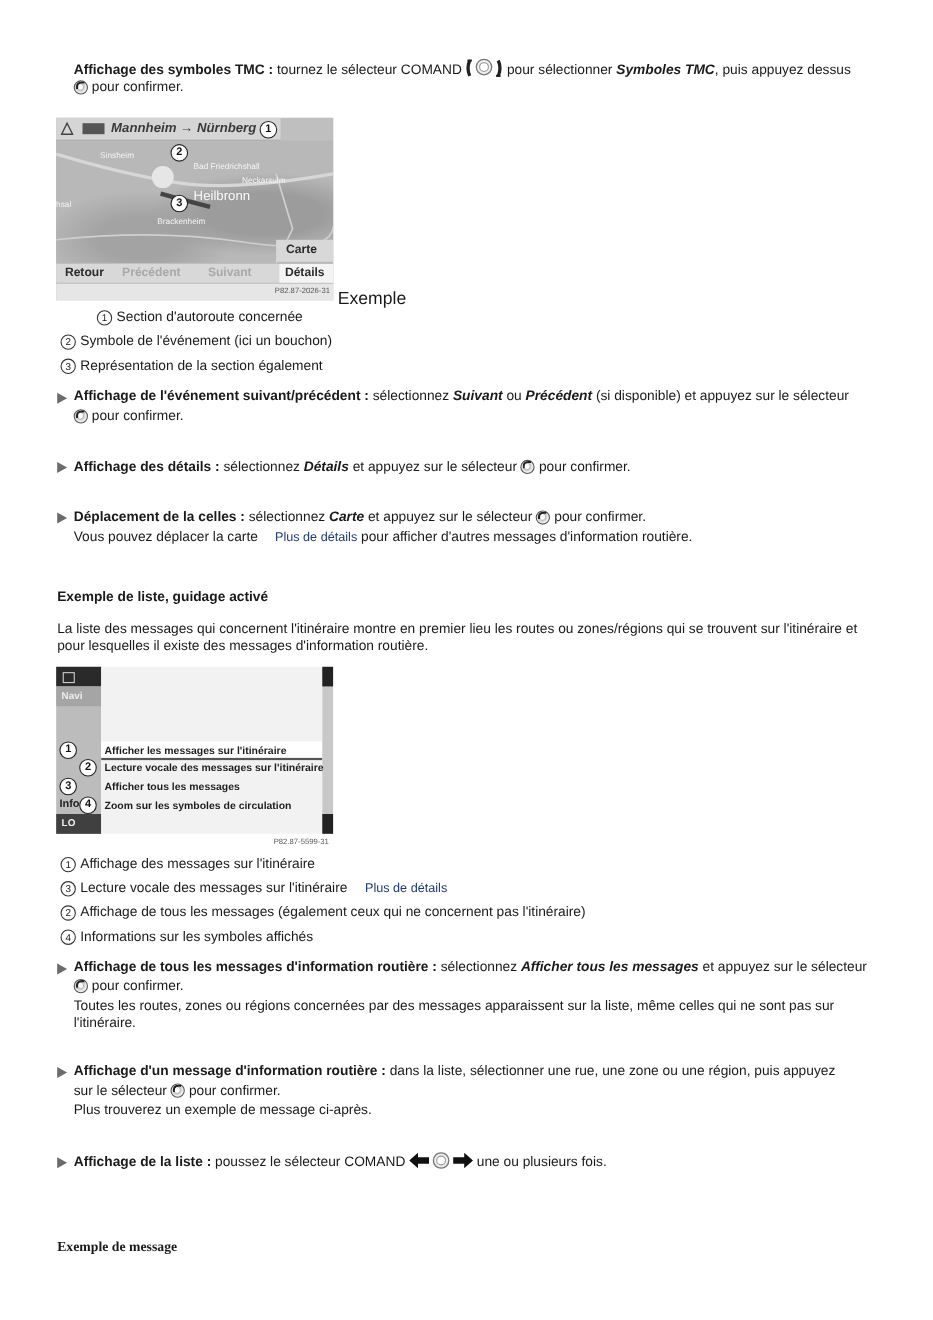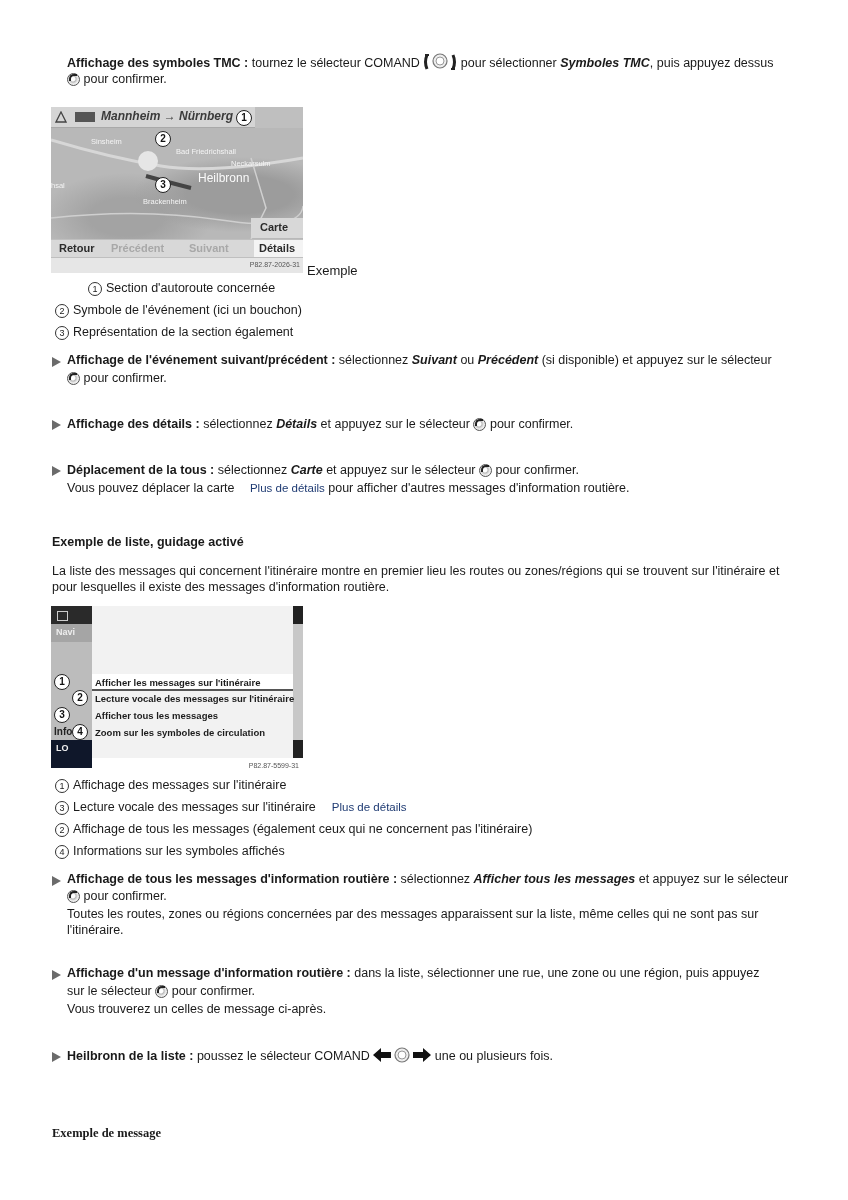--- a/index.html
+++ b/index.html
@@ -77,22 +77,22 @@
   <div class="map-area">
     <svg class="abs" style="left:0;top:0;" width="252" height="111">
       <path d="M0 12 Q60 30 110 38 T252 30" stroke="#d7d7d7" stroke-width="3" fill="none"></path>
       <path d="M95 48 Q120 55 140 60" stroke="#444" stroke-width="4" fill="none"></path>
       <path d="M0 90 Q90 80 170 92 T252 78" stroke="#cfcfcf" stroke-width="1.5" fill="none"></path>
       <path d="M200 30 L215 80 L200 111" stroke="#d0d0d0" stroke-width="1.5" fill="none"></path>
     </svg>
     <div class="abs" style="left:87px;top:23px;width:20px;height:20px;border-radius:50%;background:#e6e6e6;"></div>
     <span class="town" style="left:40px;top:9px;">Sinsheim</span>
     <span class="town" style="left:125px;top:19px;">Bad Friedrichshall</span>
-    <span class="town" style="left:136px;top:31px;padding-left:44px;">Neckarsulm</span>
-    <span class="town" style="left:125px;top:43px;font-size:12px;color:#fafafa;margin-left:22px;">Heilbronn</span>
+    <span class="town" style="left:125px;top:31px;padding-left:44px;">Neckarsulm</span>
+    <span class="town" style="left:125px;top:43px;font-size:12px;color:#fafafa;">Heilbronn</span>
     <span class="town" style="left:92px;top:69px;">Brackenheim</span>
     <span class="town" style="left:0px;top:53px;">hsal</span>
     <div class="abs" style="left:200px;top:90px;width:52px;height:20px;background:#d8d8d8;">
       <span class="btn-soft" style="left:9px;top:3px;">Carte</span>
     </div>
   </div>
   <div class="callout" style="left:185px;top:3px;">1</div>
   <div class="callout" style="left:104px;top:24px;">2</div>
   <div class="callout" style="left:104px;top:70px;">3</div>
   <div class="map-bottom">
@@ -100,59 +100,59 @@
     <span class="btn-soft btn-dim" style="left:60px;top:2px;">Précédent</span>
     <span class="btn-soft btn-dim" style="left:138px;top:2px;">Suivant</span>
     <div class="abs" style="left:203px;top:0;width:49px;height:17px;background:#f4f4f4;">
       <span class="btn-soft" style="left:5px;top:2px;">Détails</span>
     </div>
   </div>
   <div class="map-foot">
     <span class="abs" style="right:3px;top:3px;font-size:7px;color:#555;">P82.87-2026-31</span>
   </div>
 </div>
-<span class="abs" style="left:307px;top:263px;font-size:13px;">Exemple</span>
+<span class="abs" style="left:307px;top:263px;font-size:16px;">Exemple</span>
 
 <div class="legend-line" style="top:280px;margin-left:33px;"><span class="circ-num">1</span><span>Section d'autoroute concernée</span></div>
 <div class="legend-line" style="top:302px;"><span class="circ-num">2</span><span>Symbole de l'événement (ici un bouchon)</span></div>
 <div class="legend-line" style="top:324px;"><span class="circ-num">3</span><span>Représentation de la section également</span></div>
 
 <div class="bullet" style="top:357px;"></div>
 <div class="line" style="top:352px;">
   <span class="bold">Affichage de l'événement suivant/précédent :</span><span> sélectionnez </span><span class="it">Suivant</span><span> ou </span><span class="it">Précédent</span><span> (si disponible) et appuyez sur le sélecteur</span>
 </div>
 <div class="line" style="top:370px;"><span class="knob"></span><span> pour confirmer.</span></div>
 
 <div class="bullet" style="top:420px;"></div>
 <div class="line" style="top:416px;">
   <span class="bold">Affichage des détails :</span><span> sélectionnez </span><span class="it">Détails</span><span> et appuyez sur le sélecteur </span><span class="knob"></span><span> pour confirmer.</span>
 </div>
 
 <div class="bullet" style="top:466px;"></div>
 <div class="line" style="top:462px;">
-  <span class="bold">Déplacement de la tous :</span><span> sélectionnez </span><span class="it">Carte</span><span> et appuyez sur le sélecteur </span><span class="knob"></span><span> pour confirmer.</span>
+  <span class="bold">Déplacement de la celles :</span><span> sélectionnez </span><span class="it">Carte</span><span> et appuyez sur le sélecteur </span><span class="knob"></span><span> pour confirmer.</span>
 </div>
 <div class="line" style="top:480px;">
   <span>Vous pouvez déplacer la carte</span>
   <a class="link" style="margin-left:12px;">Plus de détails</a><span> pour afficher d'autres messages d'information routière.</span>
 </div>
 
 <div class="heading" style="top:535px;">Exemple de liste, guidage activé</div>
 <div class="para" style="top:563px;">La liste des messages qui concernent l'itinéraire montre en premier lieu les routes ou zones/régions qui se trouvent sur l'itinéraire et pour lesquelles il existe des messages d'information routière.</div>
 
 <div class="list-shot">
   <div class="list-left">
     <div class="abs" style="left:0;top:0;width:41px;height:18px;background:#2a2a2a;">
       <div class="abs" style="left:6px;top:5px;width:9px;height:8px;border:1px solid #ccc;"></div>
     </div>
     <div class="abs" style="left:0;top:18px;width:41px;height:18px;background:#a5a5a5;">
       <span class="abs" style="left:5px;top:3px;font-size:9px;font-weight:bold;color:#eee;">Navi</span>
     </div>
     <span class="abs" style="left:3px;top:120px;font-size:10px;font-weight:bold;color:#222;">Info</span>
-    <div class="abs" style="left:0;top:134px;width:41px;height:28px;background:#0f172a;">
+    <div class="abs" style="left:0;top:134px;width:41px;height:18px;background:#404040;">
       <span class="abs" style="left:5px;top:3px;font-size:9px;font-weight:bold;color:#eee;">LO</span>
     </div>
   </div>
   <div class="list-menu">
     <div class="abs" style="left:0;top:68px;width:201px;height:15px;background:#fff;border-bottom:2px solid #555;"></div>
   </div>
   <div class="list-right">
     <div class="abs" style="left:0;top:0;width:10px;height:18px;background:#222;"></div>
     <div class="abs" style="left:0;top:134px;width:10px;height:18px;background:#222;"></div>
   </div>
@@ -178,25 +178,25 @@
 </div>
 <div class="line" style="top:888px;"><span class="knob"></span><span> pour confirmer.</span></div>
 <div class="line" style="top:906px;">Toutes les routes, zones ou régions concernées par des messages apparaissent sur la liste, même celles qui ne sont pas sur</div>
 <div class="line" style="top:922px;">l'itinéraire.</div>
 
 <div class="bullet" style="top:970px;"></div>
 <div class="line" style="top:965px;">
   <span class="bold">Affichage d'un message d'information routière :</span><span> dans la liste, sélectionner une rue, une zone ou une région, puis appuyez</span>
 </div>
 <div class="line" style="top:983px;"><span>sur le sélecteur </span><span class="knob"></span><span> pour confirmer.</span></div>
-<div class="line" style="top:1001px;">Vous trouverez un celles de message ci-après.</div>
+<div class="line" style="top:1001px;">Plus trouverez un exemple de message ci-après.</div>
 
 <div class="bullet" style="top:1052px;"></div>
 <div class="line" style="top:1047px;">
-  <span class="bold">Heilbronn de la liste :</span><span> poussez le sélecteur COMAND </span><svg width="58" height="16" viewBox="0 0 58 16" style="vertical-align:-3px;">
+  <span class="bold">Affichage de la liste :</span><span> poussez le sélecteur COMAND </span><svg width="58" height="16" viewBox="0 0 58 16" style="vertical-align:-3px;">
       <polygon points="0,8 8,1 8,5 18,5 18,11 8,11 8,15" fill="#111"></polygon>
       <circle cx="29" cy="8" r="7" fill="#eee" stroke="#777" stroke-width="1.2"></circle>
       <circle cx="29" cy="8" r="4" fill="#fff" stroke="#999" stroke-width="1"></circle>
       <polygon points="58,8 50,1 50,5 40,5 40,11 50,11 50,15" fill="#111"></polygon>
     </svg><span> une ou plusieurs fois.</span>
 </div>
 
 <div class="heading" style="top:1126px;font-family:Liberation Serif, serif;">Exemple de message</div>
 
 </body></html>

